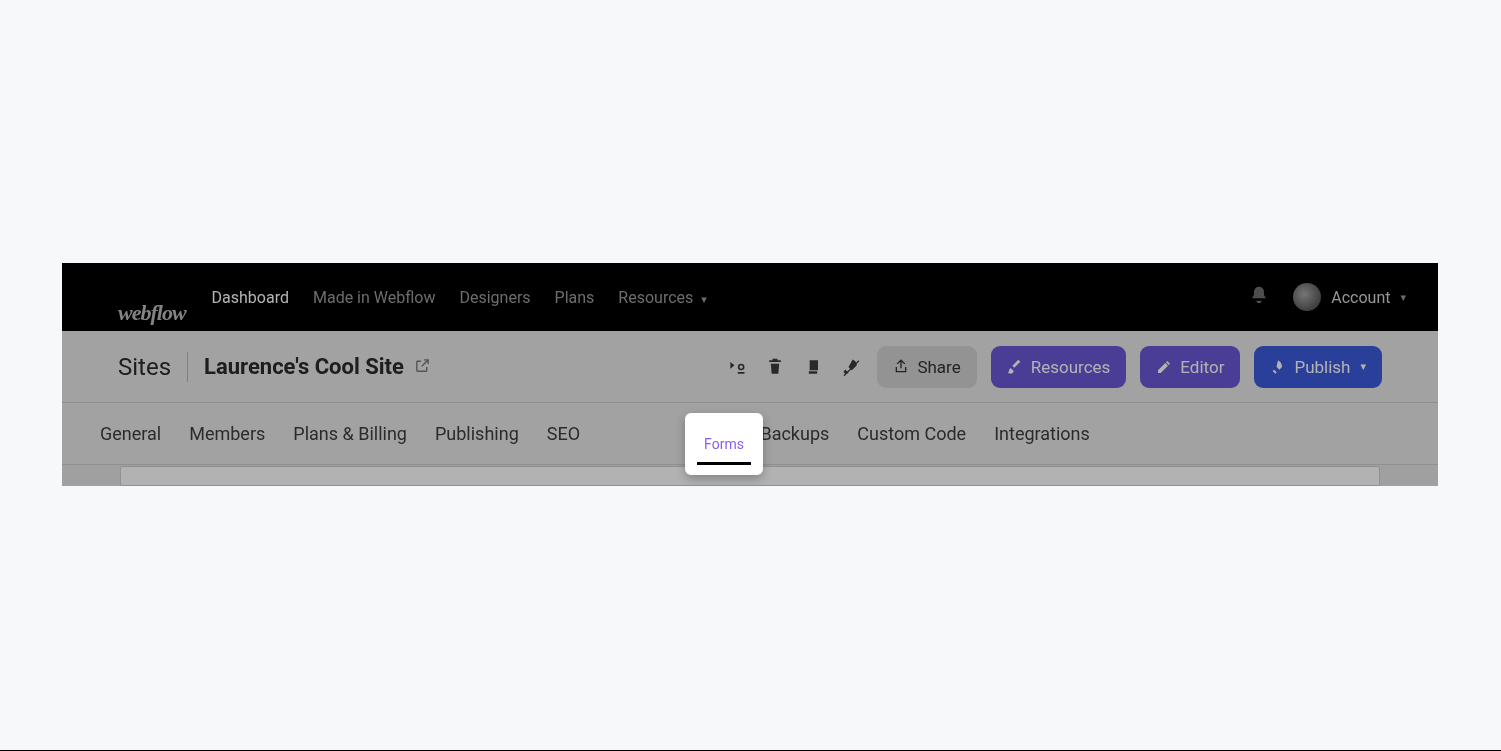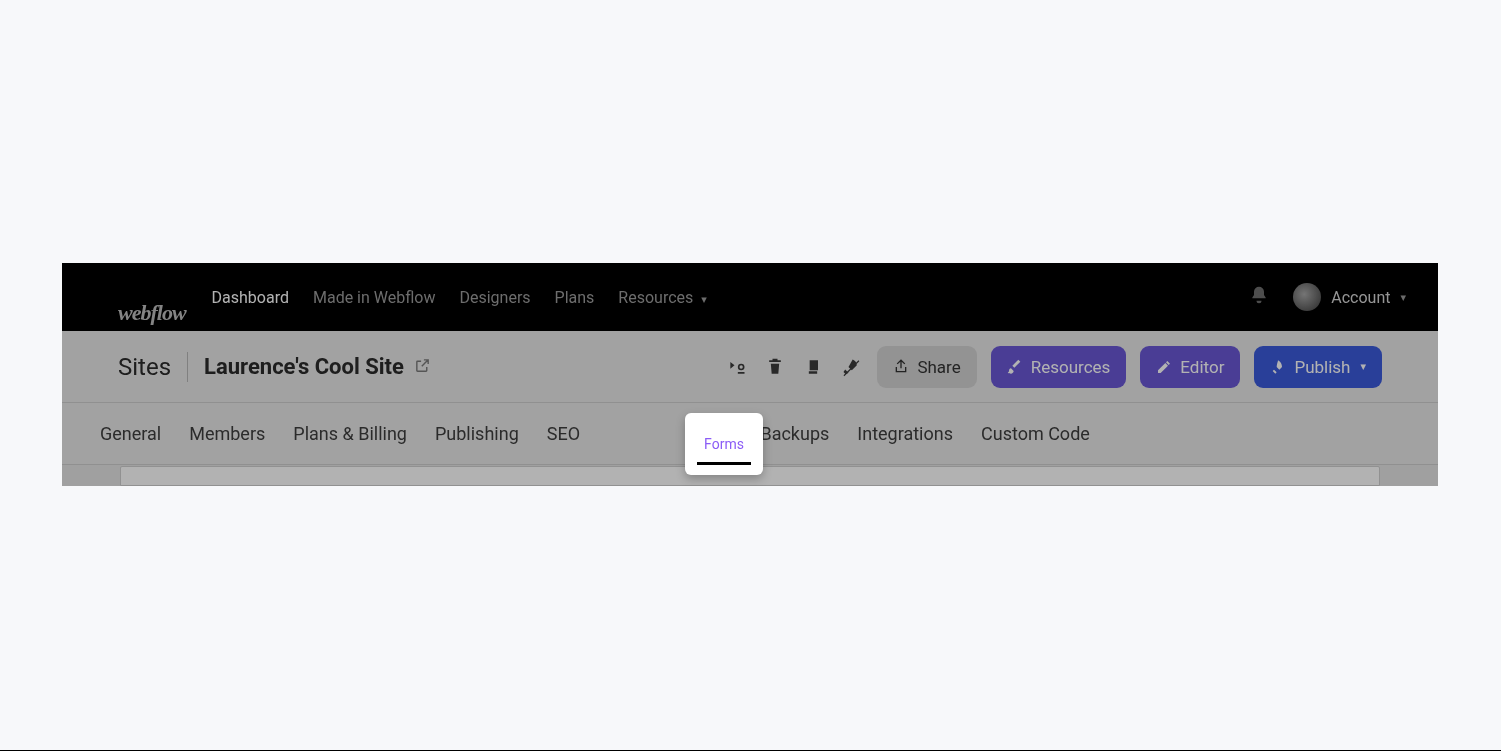--- a/index.html
+++ b/index.html
@@ -147,22 +147,22 @@
 
   <div class="tabsrow">
     <div class="tab">General</div>
     <div class="tab">Members</div>
     <div class="tab">Plans &amp; Billing</div>
     <div class="tab">Publishing</div>
     <div class="tab">SEO</div>
     <div class="tab" style="visibility:hidden">Forms</div>
     <div class="tab">Fonts</div>
     <div class="tab">Backups</div>
+    <div class="tab">Custom Code</div>
     <div class="tab">Integrations</div>
-    <div class="tab">Custom Code</div>
   </div>
 
   <div class="content-panel"></div>
 
   <div class="overlay"></div>
 
   <div class="tab-highlight">
     <span>Forms</span>
     <div class="underline"></div>
   </div>

